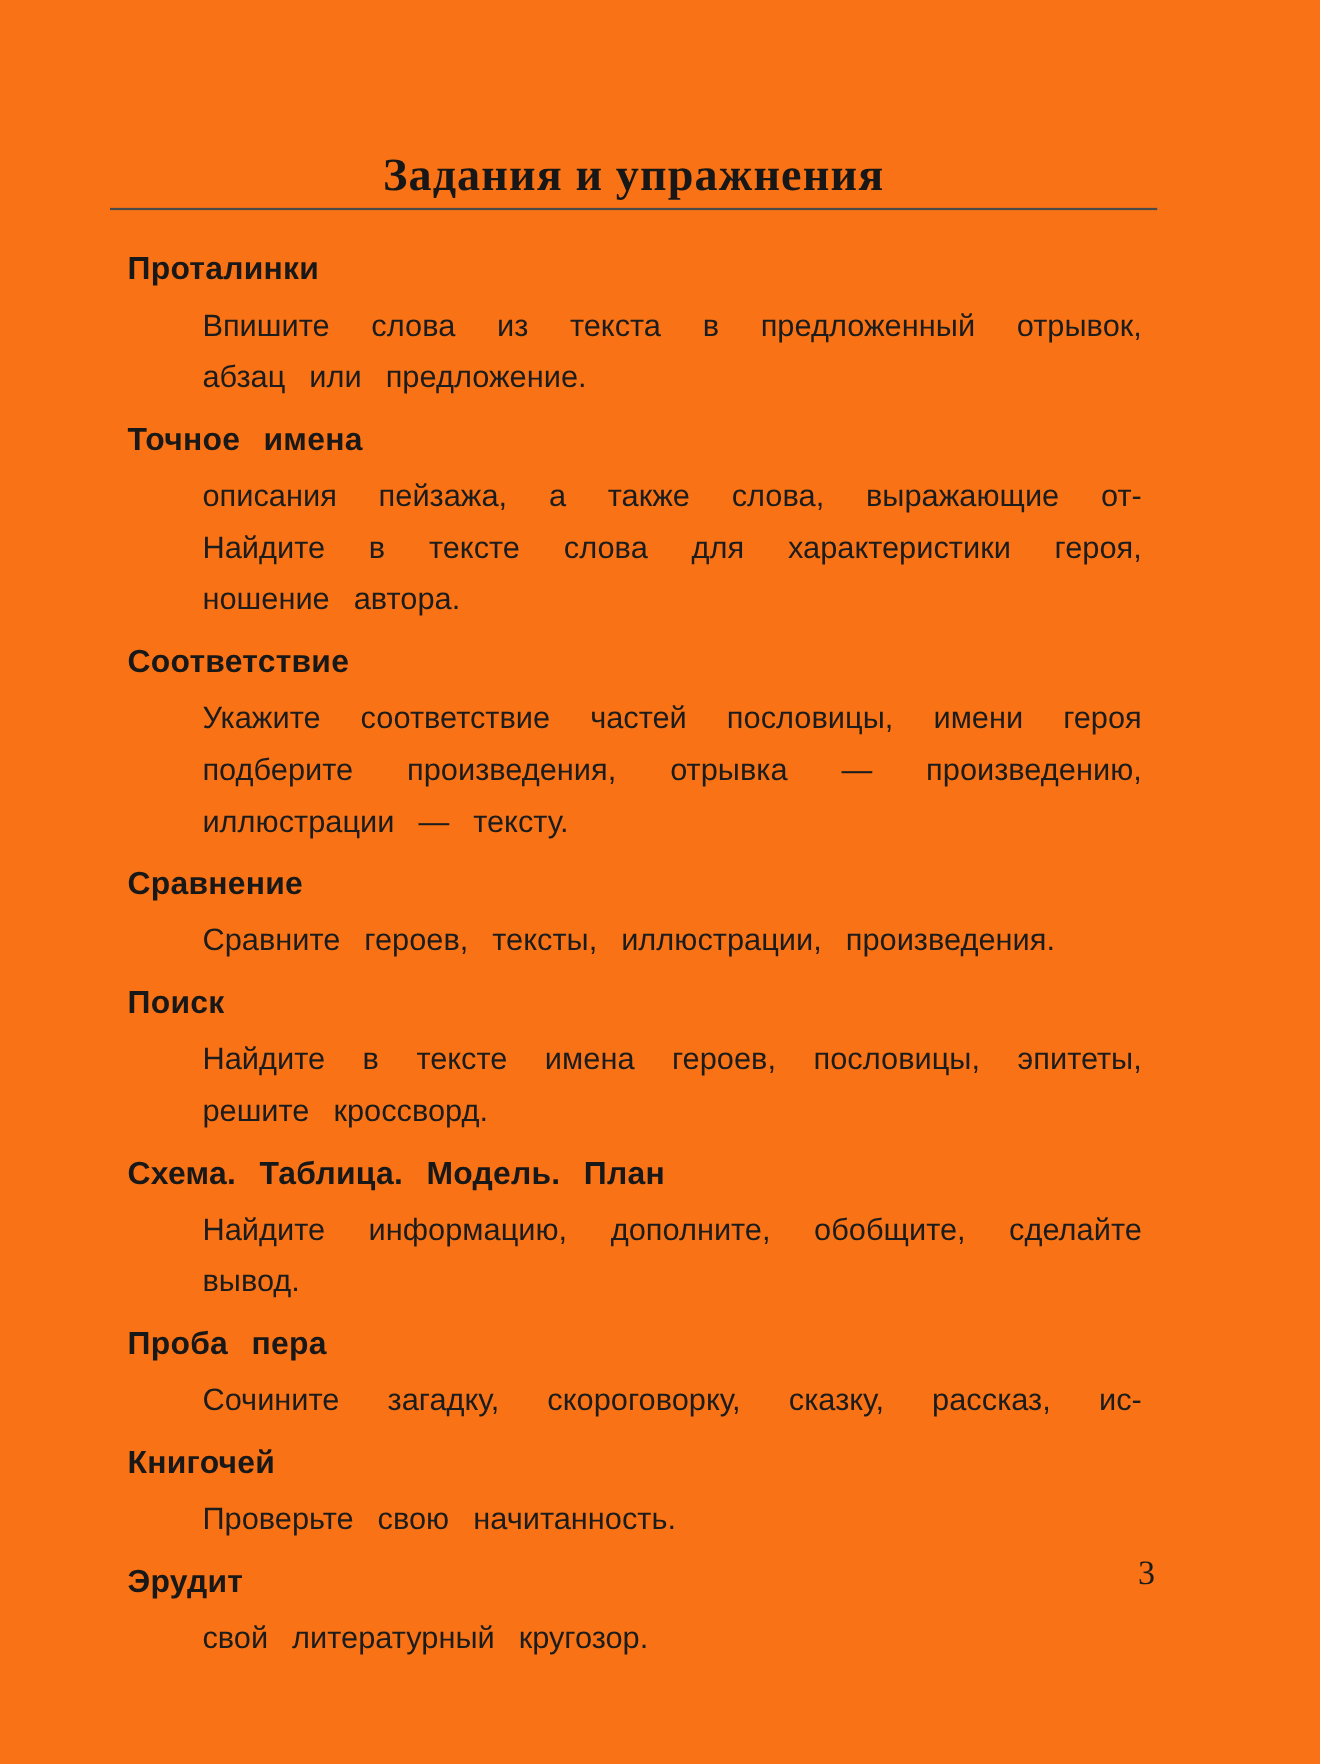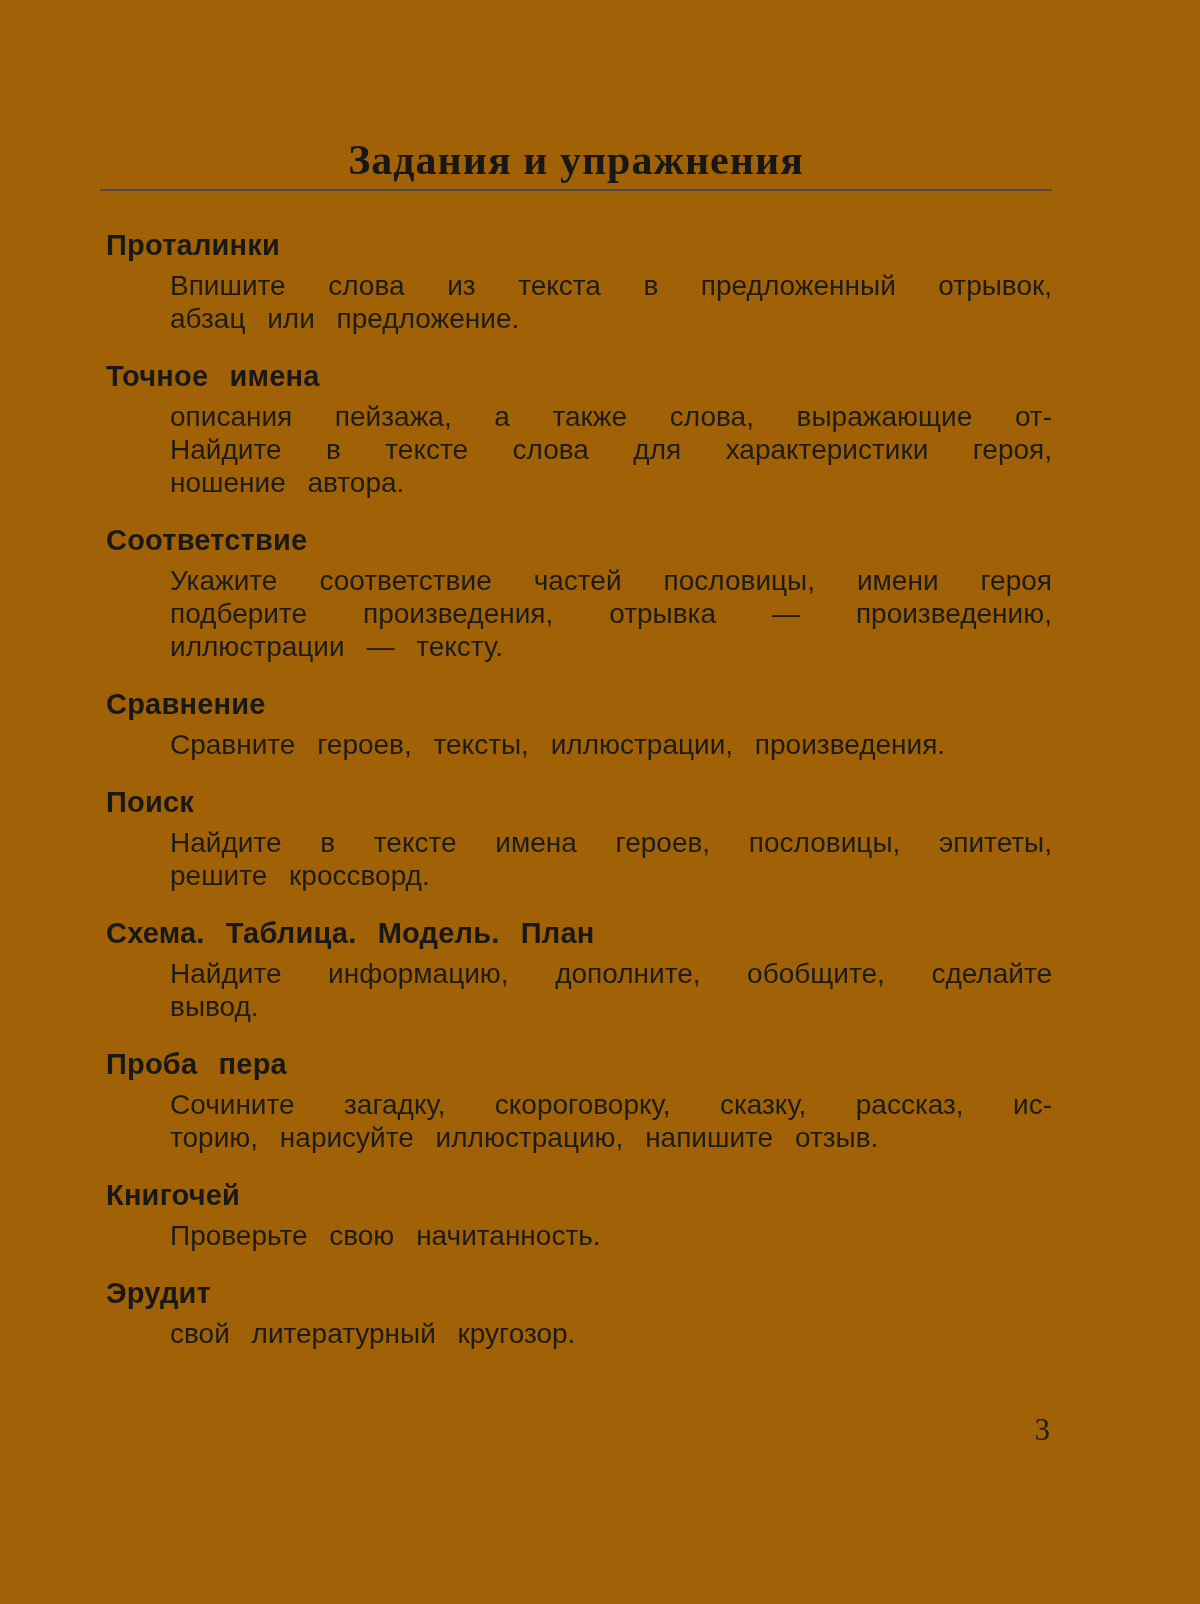--- a/index.html
+++ b/index.html
@@ -1,20 +1,20 @@
 <!DOCTYPE html>
 <html><head>
 <meta charset="utf-8">
 <style>
   html, body { margin: 0; padding: 0; background: #ffffff; }
   .page {
     position: relative;
     width: 1200px;
     height: 1604px;
-    background: #a16207;
+    background: #f97316;
     color: #1c1c1c;
     font-family: "Liberation Sans", sans-serif;
     overflow: hidden;
   }
   .content {
     position: absolute;
     left: 100px;
     top: 0;
     width: 952px;
   }
@@ -30,34 +30,34 @@
   }
   .rule {
     height: 0;
     border-bottom: 2px solid #4b4b4b;
     margin-top: 5px;
   }
   .sections { margin: 0; }
   section.task { margin: 23px 0 0 0; }
   section.task:first-child { margin-top: 36px; }
   .heading {
-    margin: 6px;
+    margin: 16px;
     font-size: 29px;
     line-height: 36px;
     font-weight: 700;
     letter-spacing: 0.2px;
     word-spacing: 0.45em;
     color: #181818;
   }
   .body {
     margin: 0 0 0 70px;
     width: 882px;
   }
   .line {
-    margin: 0;
+    margin: 14px;
     font-size: 28px;
     line-height: 33px;
     word-spacing: 0.5em;
     color: #1c1c1c;
     text-align: justify;
     text-align-last: justify;
   }
   .line.last {
     text-align: right;
     text-align-last: left;
@@ -119,21 +119,20 @@
           <h2 class="heading">Схема. Таблица. Модель. План</h2>
           <div class="body">
             <p class="line">Найдите информацию, дополните, обобщите, сделайте</p>
             <p class="line last">вывод.</p>
           </div>
         </section>
         <section class="task">
           <h2 class="heading">Проба пера</h2>
           <div class="body">
             <p class="line">Сочините загадку, скороговорку, сказку, рассказ, ис-</p>
-            <p class="line last">торию, нарисуйте иллюстрацию, напишите отзыв.</p>
           </div>
         </section>
         <section class="task">
           <h2 class="heading">Книгочей</h2>
           <div class="body">
             <p class="line last">Проверьте свою начитанность.</p>
           </div>
         </section>
         <section class="task">
           <h2 class="heading">Эрудит</h2>

